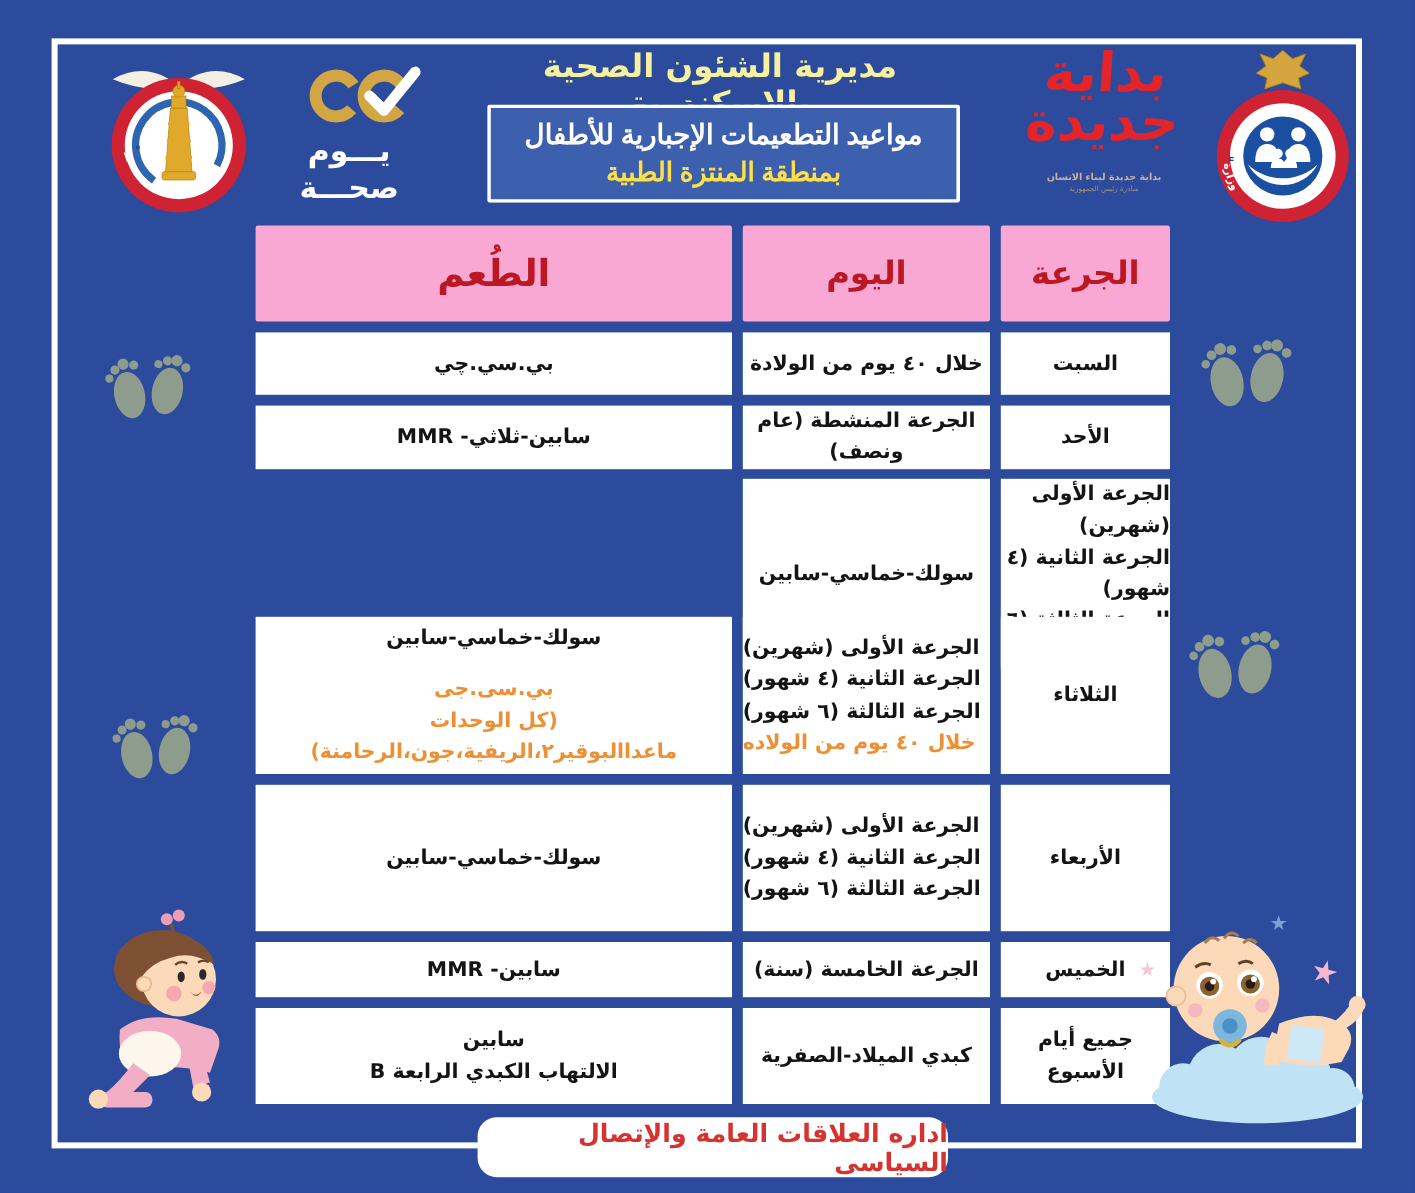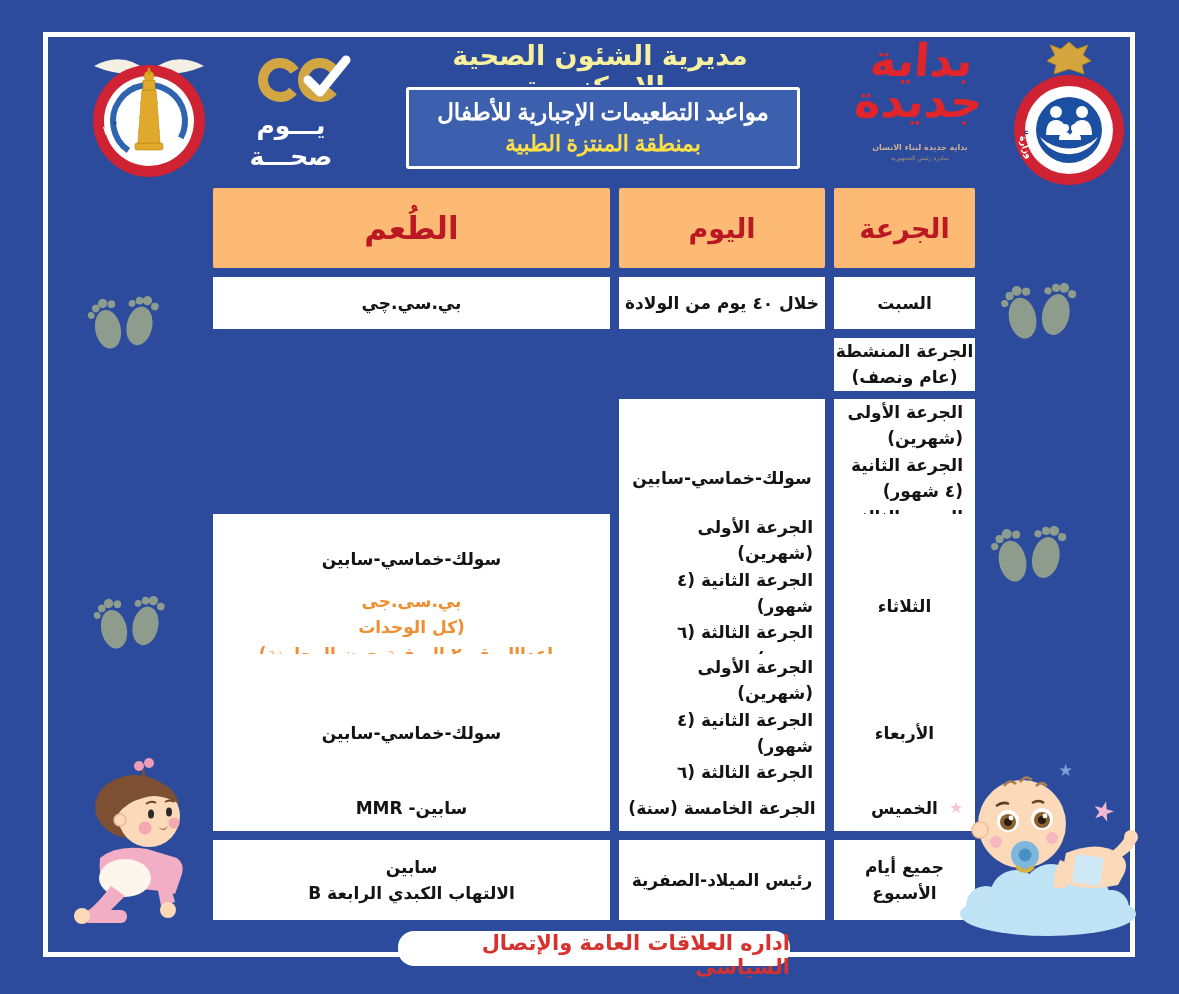--- a/index.html
+++ b/index.html
@@ -43,36 +43,36 @@
     left:213px;top:188px;width:762px;
     display:flex;flex-direction:column;gap:9px;direction:rtl;
   }
   .trow{display:grid;grid-template-columns:141px 206px 397px;gap:9px;}
   .cell{
     background:#ffffff;border-radius:0;color:#141414;font-weight:700;
     display:flex;flex-direction:column;justify-content:center;align-items:center;
     text-align:center;
   }
   .cell .line{font-size:17px;line-height:1.55;}
-  .cell.align-start{align-items:flex-end;text-align:right;padding-right:12px;}
+  .cell.align-start{align-items:flex-end;text-align:right;padding-right:0;}
   .hcell{
-    background:#fdba74;color:#bc1823;border-radius:2px;
+    background:#f9a8d4;color:#bc1823;border-radius:2px;
     display:flex;align-items:center;justify-content:center;font-weight:700;
   }
   .hcell.h-day,.hcell.h-dose{font-size:27px;}
   .hcell.h-vaccine{font-size:31px;}
   .hl{color:#ef8f33;}
   .hl-big{color:#ef8f33;font-size:19px;}
   .gap-top{margin-top:16px;}
   .day-small{font-size:16px;}
 
   
   .footer-box{
-    left:398px;top:931px;width:392px;height:35px;background:#ffffff;
-    border-radius:16px;display:flex;align-items:flex-start;justify-content:center;
+    left:398px;top:931px;width:392px;height:50px;background:#ffffff;
+    border-radius:16px;display:flex;align-items:flex-end;justify-content:center;
   }
   .footer-box span{color:#d6322f;font-size:21px;font-weight:700;}
 
   
   .feet{position:absolute;}
   .star{position:absolute;font-size:20px;line-height:1;}
 </style>
 </head>
 <body>
 
@@ -203,21 +203,27 @@
     <div class="cell">
         <div class="line">خلال ٤٠ يوم من الولادة</div>
       </div>
     <div class="cell">
         <div class="line">بي.سي.چي</div>
       </div>
   </div>
 
   <div class="trow" style="height:52px">
     <div class="cell">
+        <div class="line">الأحد</div>
+      </div>
+    <div class="cell">
         <div class="line">الجرعة المنشطة (عام ونصف)</div>
+      </div>
+    <div class="cell">
+        <div class="line">سابين-ثلاثي- MMR</div>
       </div>
   </div>
 
   <div class="trow" style="height:106px">
     <div class="cell align-start">
       <div class="line">الجرعة الأولى (شهرين)</div>
       <div class="line">الجرعة الثانية (٤ شهور)</div>
       <div class="line">الجرعة الثالثة (٦ شهور)</div>
     </div>
     <div class="cell">
@@ -266,21 +272,21 @@
     <div class="cell">
         <div class="line">سابين- MMR</div>
       </div>
   </div>
 
   <div class="trow" style="height:80px">
     <div class="cell">
         <div class="line day-small">جميع أيام الأسبوع</div>
       </div>
     <div class="cell">
-      <div class="line">رئيس الميلاد-الصفرية</div>
+      <div class="line">كبدي الميلاد-الصفرية</div>
     </div>
     <div class="cell">
       <div class="line">سابين</div>
       <div class="line">الالتهاب الكبدي الرابعة B</div>
     </div>
   </div>
 
 </div>
 
 <svg class="abs" style="left:55px;top:752px;" width="160" height="178" viewBox="0 0 160 178">

